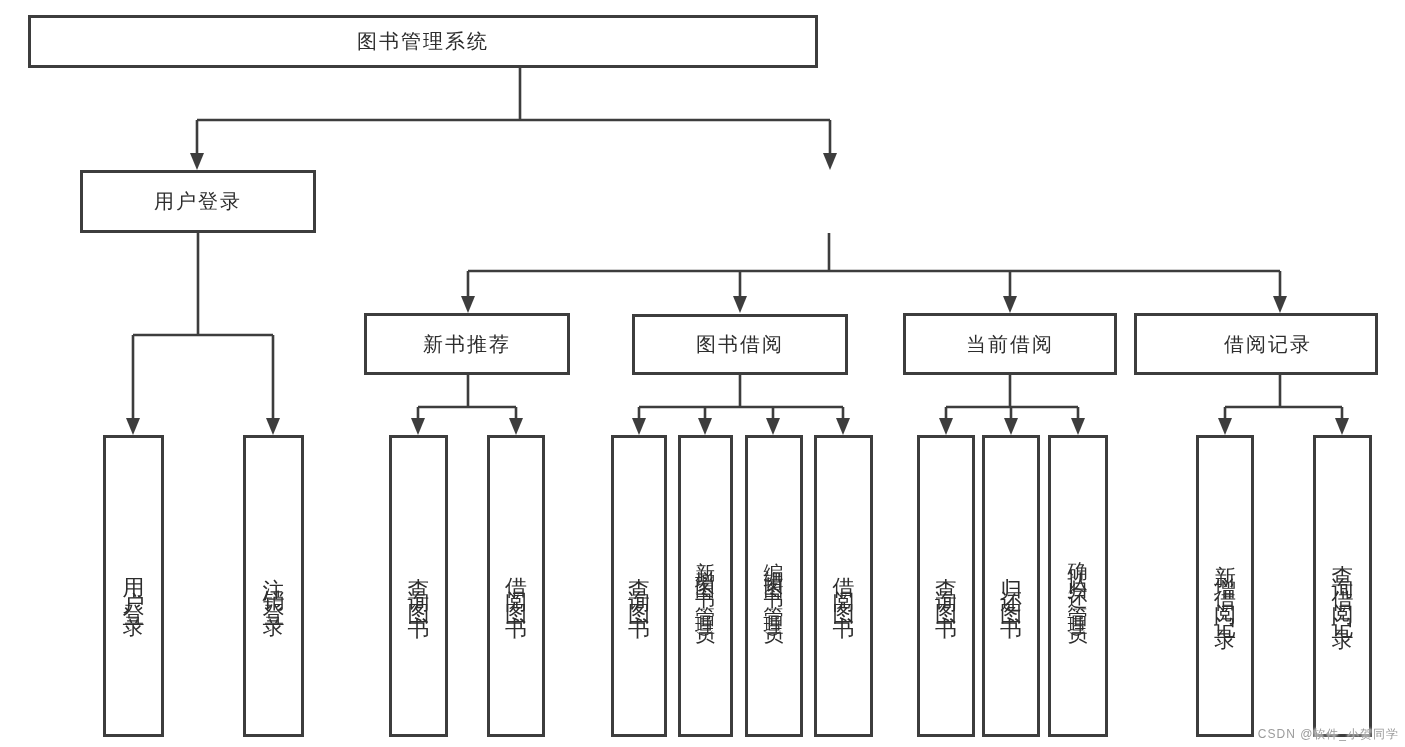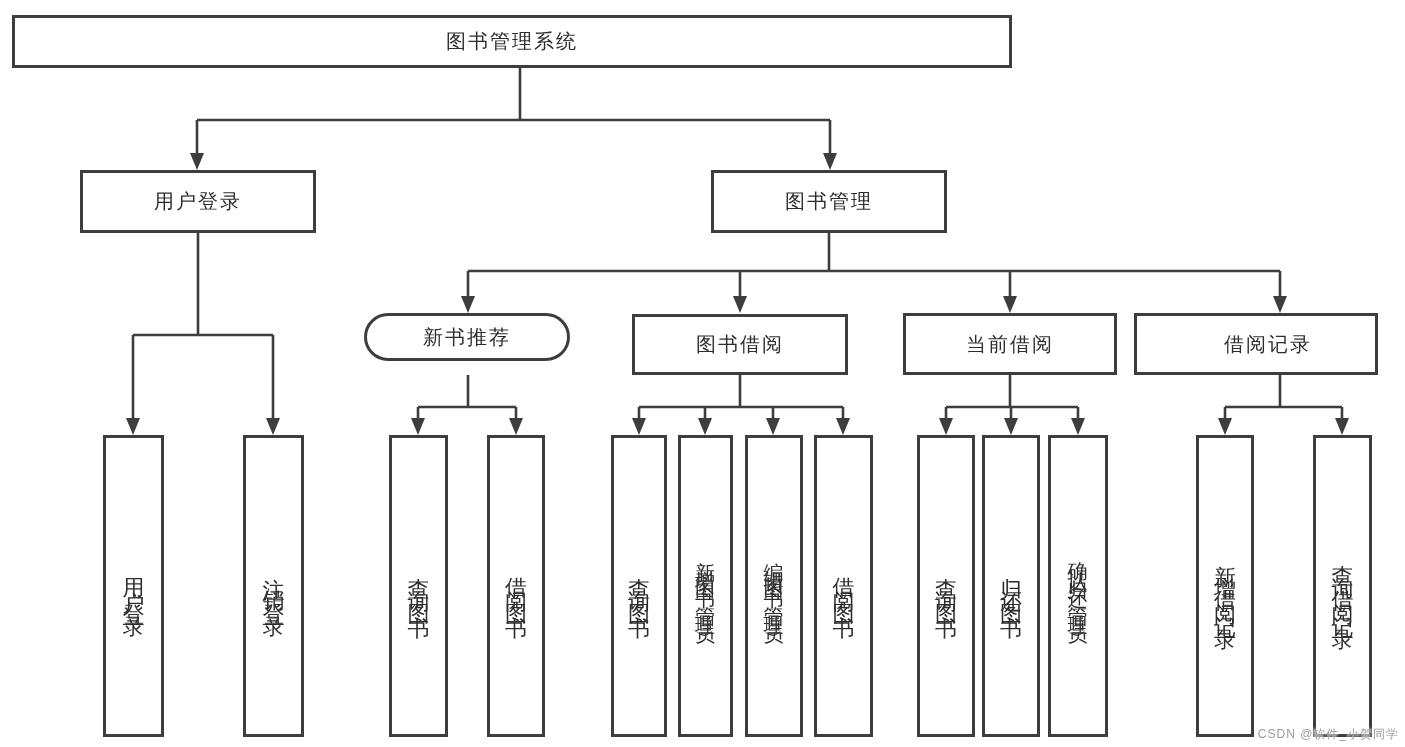--- a/index.html
+++ b/index.html
@@ -9,24 +9,24 @@
   }
   svg.connectors { position:absolute; left:0; top:0; width:1405px; height:747px; }
   svg.connectors path { stroke:#3d3d3d; stroke-width:2.6; fill:none; }
   svg.connectors polygon { fill:#3d3d3d; stroke:none; }
 
   .node {
     position:absolute; background:#fff; border:3px solid #3d3d3d; box-sizing:border-box;
     display:flex; align-items:center; justify-content:center; color:#2d2d2d;
   }
   .node.h { font-size:20px; letter-spacing:2px; }
-  .n-root  { left:12px;  top:15px;  width:1000px; height:53px; font-size:19px; }
+  .n-root  { left:28px;  top:15px;  width:790px; height:53px; font-size:19px; }
   .n-ulogin{ left:80px;  top:170px; width:236px;  height:63px; }
   .n-bmgmt { left:711px; top:170px; width:236px;  height:63px; }
-  .n-newb  { left:364px; top:313px; width:206px;  height:48px;border-radius:24px; }
+  .n-newb  { left:364px; top:313px; width:206px;  height:62px; }
   .n-bborr { left:632px; top:314px; width:216px;  height:61px; }
   .n-cborr { left:903px; top:313px; width:214px;  height:62px; }
   .n-brec  { left:1134px;top:313px; width:244px;  height:62px;padding-left:24px; }
 
   .node.v { top:435px; height:302px; }
   .node.v span { writing-mode:vertical-rl; font-size:22px; letter-spacing:13px; line-height:1; }
   .node.v.long span { font-size:20px; letter-spacing:9px; }
   .n-l1  { left:103px;  width:61px; }
   .n-l2  { left:243px;  width:61px; }
   .n-l3  { left:389px;  width:59px; }
@@ -101,23 +101,20 @@
     </g>
   </svg>
 
   <div class="node h n-root">
     <span>图书管理系统</span>
   </div>
 
   <div class="node h n-ulogin">
     <span>用户登录</span>
   </div>
-  <div class="node h n-bmgmt">
-    <span>图书管理</span>
-  </div>
 
   <div class="node h n-newb">
     <span>新书推荐</span>
   </div>
   <div class="node h n-cborr">
     <span>当前借阅</span>
   </div>
   <div class="node h n-bborr">
     <span>图书借阅</span>
   </div>

